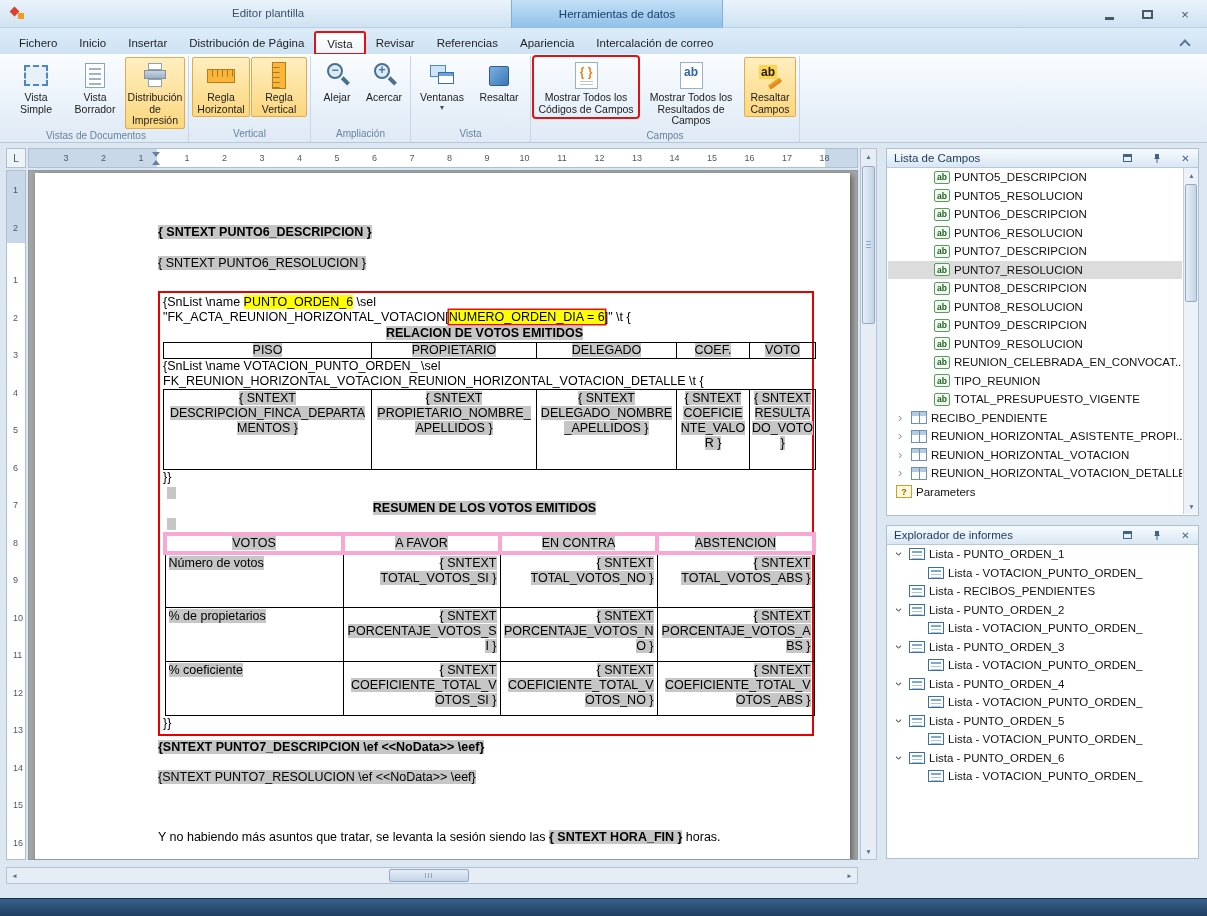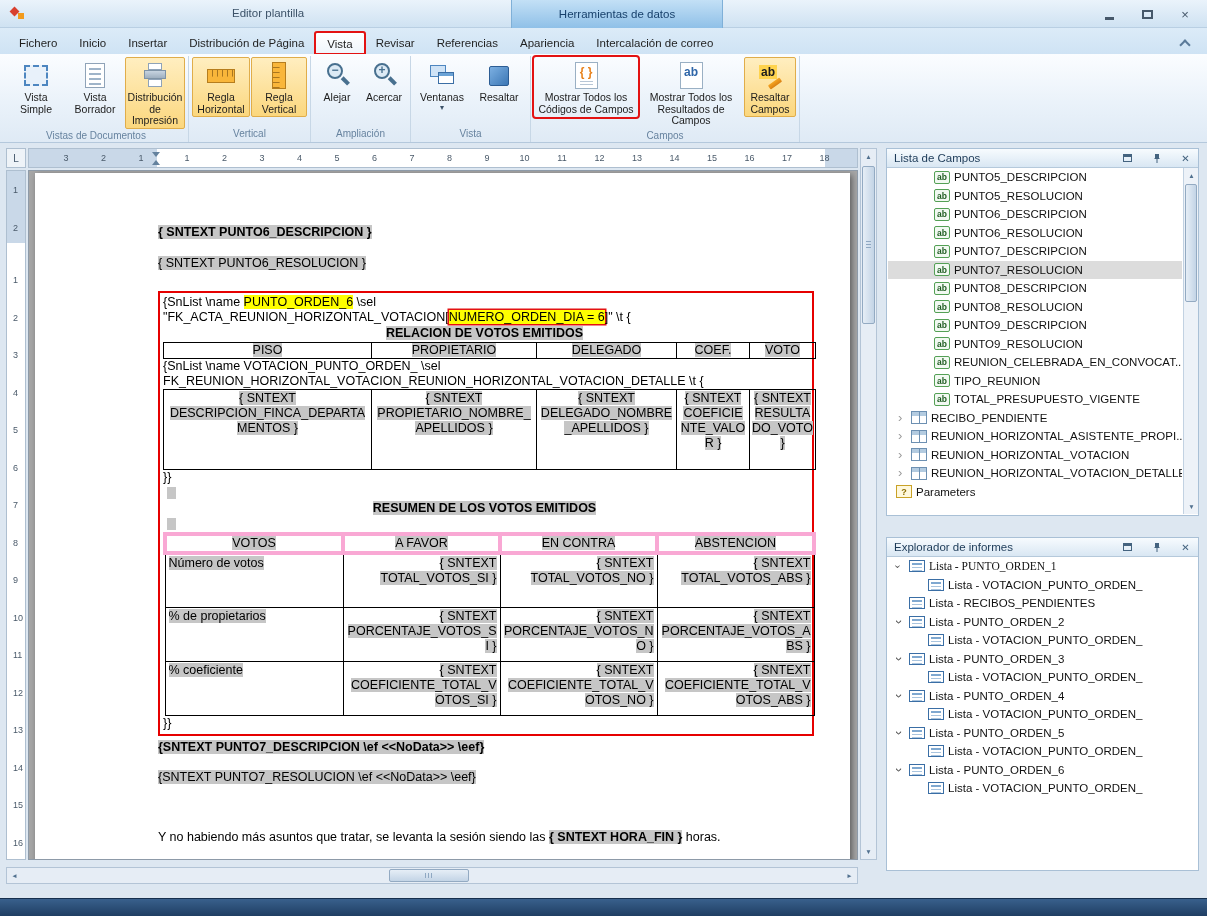--- a/index.html
+++ b/index.html
@@ -105,21 +105,21 @@
   .sarr.top{top:0;left:0;} .sarr.bot{bottom:0;left:0;} .sarr.lft{left:0;top:0;} .sarr.rgt{right:0;top:0;}
   .vthumb{position:absolute;left:1px;right:1px;top:17px;height:158px;background:linear-gradient(to right,#e6eef6,#c3d4e6);border:1px solid #93aac2;border-radius:2px;}
   .vthumb::after{content:"";position:absolute;left:3px;right:3px;top:50%;height:8px;margin-top:-4px;background:repeating-linear-gradient(#8fa8c2 0 1px,transparent 1px 3px);}
   .hthumb{position:absolute;top:1px;bottom:1px;left:382px;width:80px;background:linear-gradient(#e6eef6,#c3d4e6);border:1px solid #93aac2;border-radius:2px;}
   .hthumb::after{content:"";position:absolute;top:3px;bottom:3px;left:50%;width:8px;margin-left:-4px;background:repeating-linear-gradient(to right,#8fa8c2 0 1px,transparent 1px 3px);}
 
   
   .panels{position:absolute;left:886px;top:5px;width:314px;bottom:0;}
   .panel{position:absolute;left:0;right:1px;background:#fff;border:1px solid #a9c0d6;}
   .panel.fields{top:0;height:368px;}
-  .panel.explorer{top:389px;height:334px;}
+  .panel.explorer{top:377px;height:334px;}
   .phead{height:19px;background:linear-gradient(#f7fbfe,#d9e7f3);border-bottom:1px solid #b5c9db;display:flex;align-items:center;gap:14px;padding:0 5px 0 7px;font-size:11.5px;color:#1c3a57;}
   .phead .sp{flex:1;}
   .picon{width:15px;height:14px;display:flex;align-items:center;justify-content:center;color:#44637f;font-size:10px;}
   .flo{width:9px;height:8px;border:1px solid #44637f;position:relative;}
   .flo::before{content:"";position:absolute;left:0;right:0;top:0;height:2px;background:#44637f;}
   .plist{position:absolute;top:19px;left:1px;right:16px;bottom:1px;overflow:hidden;background:#fff;}
   .plist.full{right:1px;}
   .pscroll{position:absolute;top:19px;right:0;width:15px;bottom:1px;background:#edf2f8;border-left:1px solid #c2d2e2;}
   .pthumb{position:absolute;left:1px;right:1px;top:16px;height:118px;background:linear-gradient(to right,#e6eef6,#c3d4e6);border:1px solid #93aac2;border-radius:2px;}
   .lrow{height:18.5px;display:flex;align-items:center;font-size:11.5px;color:#111;padding-left:8px;gap:4px;white-space:nowrap;overflow:hidden;}
@@ -563,21 +563,21 @@
           </span>
         <span class="picon">
             <svg width="10" height="11" viewBox="0 0 10 11">
               <path d="M3 1h4v4l1 1H2l1-1z" fill="#44637f"></path>
               <rect x="4.5" y="6" width="1" height="4" fill="#44637f"></rect>
             </svg>
           </span>
         <span class="picon">✕</span>
       </div>
       <div class="plist full" id="explorer-tree">
-          <div class="lrow" style="padding-left: 6px; font-family: Liberation Serif, serif;">
+          <div class="lrow" style="padding-left: 6px;">
             <span class="chev open"></span>
             <span class="eicon"></span>
             <span>Lista - PUNTO_ORDEN_1</span>
           </div>
           <div class="lrow" style="padding-left: 40px;">
             <span class="eicon"></span>
             <span>Lista - VOTACION_PUNTO_ORDEN_</span>
           </div>
           <div class="lrow" style="padding-left: 6px;">
             <span class="chev" style="visibility: hidden;"></span>

